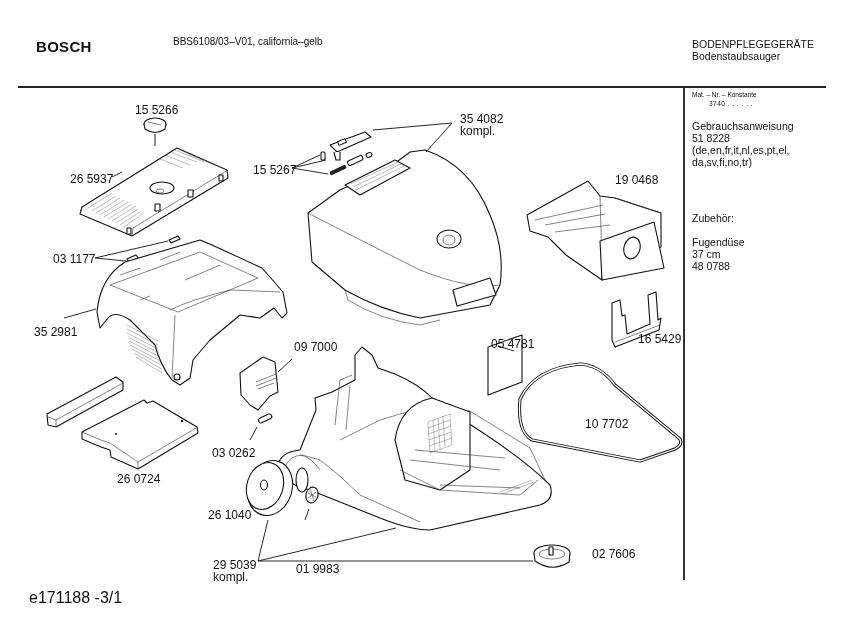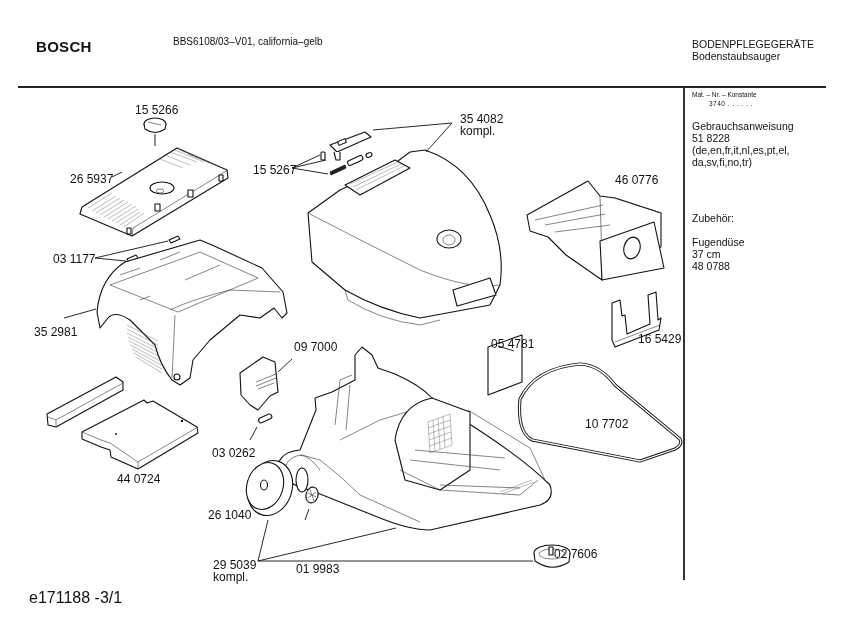--- a/index.html
+++ b/index.html
@@ -194,28 +194,28 @@
     <line class="lead" x1="258" y1="561" x2="533" y2="561"></line>
     <line class="lead" x1="305" y1="520" x2="309" y2="509"></line>
   </g>
 </svg>
 
 <div class="abs lbl" style="left:135px;top:103px;">15 5266</div>
 <div class="abs lbl" style="left:70px;top:172px;">26 5937</div>
 <div class="abs lbl" style="left:253px;top:163px;">15 5267</div>
 <div class="abs lbl" style="left:460px;top:112px;">35 4082</div>
 <div class="abs lbl" style="left:460px;top:124px;">kompl.</div>
-<div class="abs lbl" style="left:615px;top:173px;">46 0776</div>
+<div class="abs lbl" style="left:615px;top:173px;">19 0468</div>
 <div class="abs lbl" style="left:53px;top:252px;">03 1177</div>
 <div class="abs lbl" style="left:34px;top:325px;">35 2981</div>
 <div class="abs lbl" style="left:638px;top:332px;">16 5429</div>
 <div class="abs lbl" style="left:491px;top:337px;">05 4781</div>
 <div class="abs lbl" style="left:294px;top:340px;">09 7000</div>
 <div class="abs lbl" style="left:585px;top:417px;">10 7702</div>
 <div class="abs lbl" style="left:212px;top:446px;">03 0262</div>
-<div class="abs lbl" style="left:117px;top:472px;">44 0724</div>
+<div class="abs lbl" style="left:117px;top:472px;">26 0724</div>
 <div class="abs lbl" style="left:208px;top:508px;">26 1040</div>
 <div class="abs lbl" style="left:296px;top:526px;margin-top:36px;">01 9983</div>
 <div class="abs lbl" style="left:213px;top:558px;">29 5039</div>
 <div class="abs lbl" style="left:213px;top:570px;">kompl.</div>
-<div class="abs lbl" style="left:547px;top:547px;padding-left:7px;">02 7606</div>
+<div class="abs lbl" style="left:585px;top:547px;padding-left:7px;">02 7606</div>
 
 <div class="abs footer">e171188 -3/1</div>
 
 </body></html>

